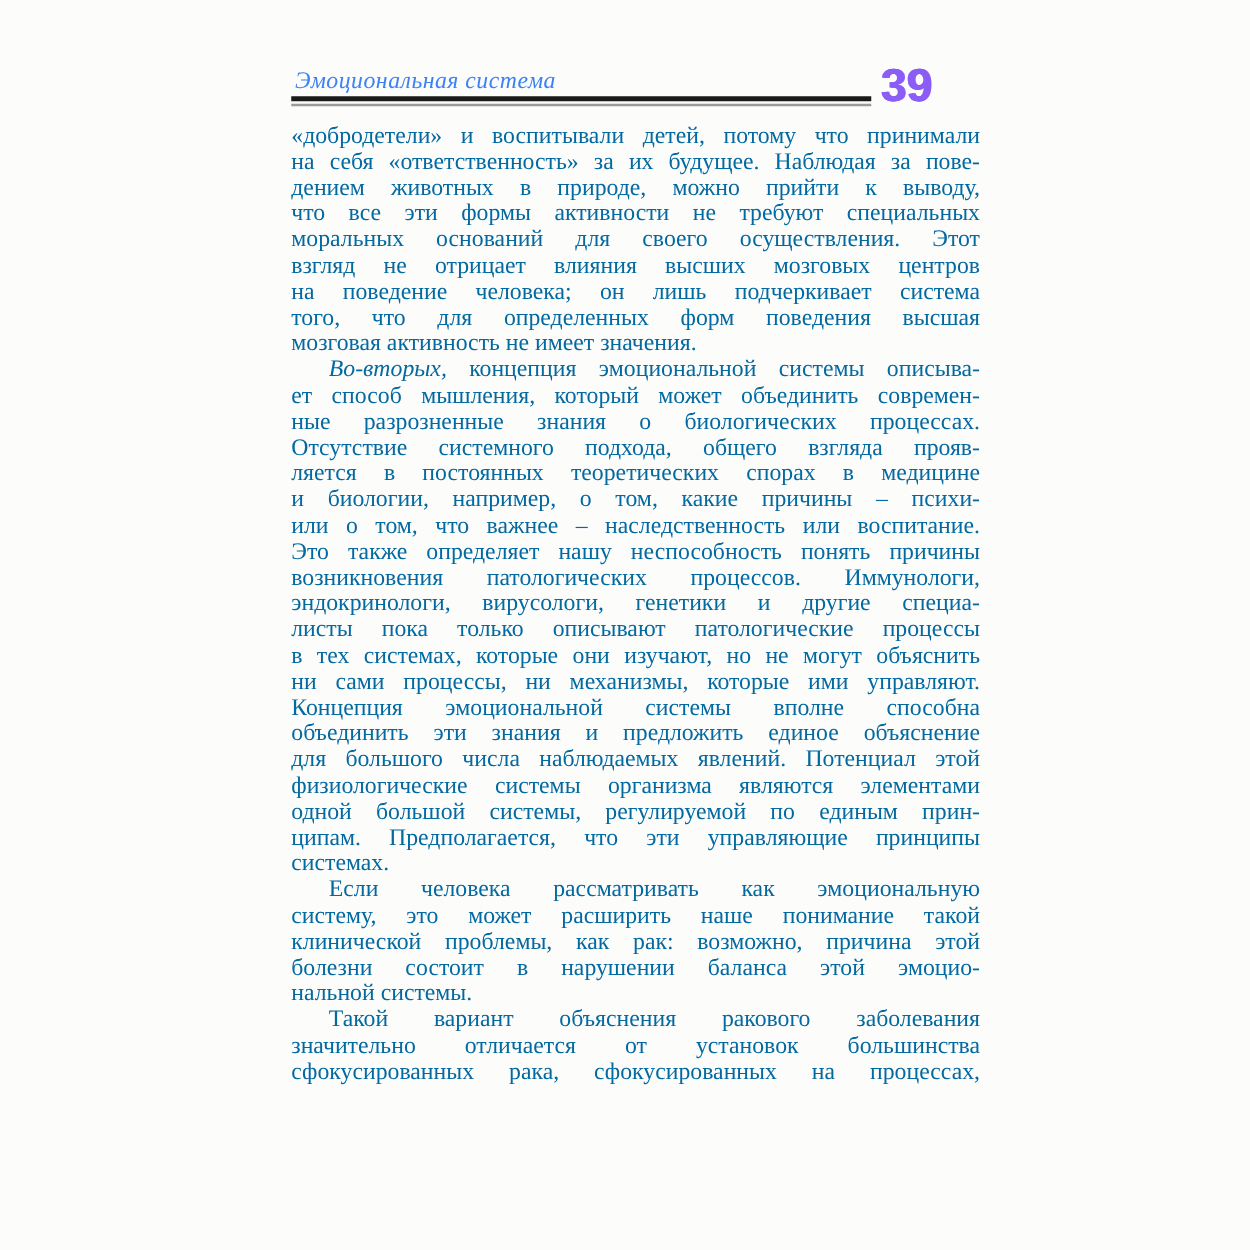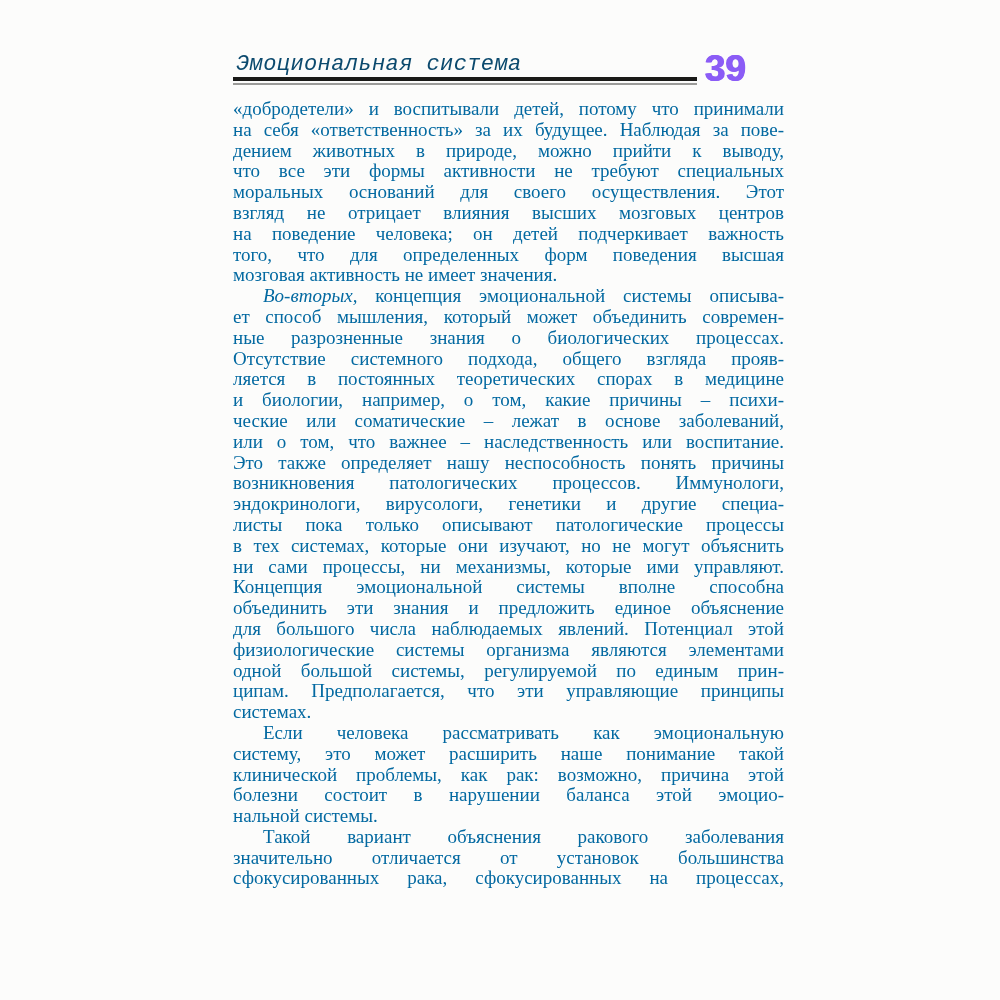--- a/index.html
+++ b/index.html
@@ -11,26 +11,26 @@
   }
   .page {
     position: relative;
     width: 1000px; height: 1000px;
     background: #fcfcfb;
   }
   
   .running-title {
     position: absolute;
     left: 236px; top: 55px;
-    font-family: Liberation Mono, monospace;
+    font-family: Liberation Serif, serif;
     font-style: italic;
-    font-size: 22px;
+    font-size: 19px;
     line-height: 20px;
     letter-spacing: 0.4px;
-    color: #0c4a6e;
+    color: #3b82f6;
     white-space: nowrap;
   }
   .header-rule {
     position: absolute;
     left: 233px; top: 77px;
     width: 464px;
   }
   .header-rule .rule-top {
     height: 4px;
     background: #1a1a18;
@@ -88,30 +88,29 @@
     <span class="page-number">39</span>
   </div>
 
   <div class="body-text">
       <div class="line justified">«добродетели» и воспитывали детей, потому что принимали</div>
       <div class="line justified">на себя «ответственность» за их будущее. Наблюдая за пове-</div>
       <div class="line justified">дением животных в природе, можно прийти к выводу,</div>
       <div class="line justified">что все эти формы активности не требуют специальных</div>
       <div class="line justified">моральных оснований для своего осуществления. Этот</div>
       <div class="line justified">взгляд не отрицает влияния высших мозговых центров</div>
-      <div class="line justified">на поведение человека; он детей подчеркивает важность</div>
+      <div class="line justified">на поведение человека; он лишь подчеркивает система</div>
       <div class="line justified">того, что для определенных форм поведения высшая</div>
       <div class="line justified last">мозговая активность не имеет значения.</div>
       <div class="line justified indent"><i>Во-вторых,</i> концепция эмоциональной системы описыва-</div>
       <div class="line justified">ет способ мышления, который может объединить современ-</div>
       <div class="line justified">ные разрозненные знания о биологических процессах.</div>
       <div class="line justified">Отсутствие системного подхода, общего взгляда прояв-</div>
       <div class="line justified">ляется в постоянных теоретических спорах в медицине</div>
       <div class="line justified">и биологии, например, о том, какие причины – психи-</div>
-      <div class="line justified">ческие или соматические – лежат в основе заболеваний,</div>
       <div class="line justified">или о том, что важнее – наследственность или воспитание.</div>
       <div class="line justified">Это также определяет нашу неспособность понять причины</div>
       <div class="line justified">возникновения патологических процессов. Иммунологи,</div>
       <div class="line justified">эндокринологи, вирусологи, генетики и другие специа-</div>
       <div class="line justified">листы пока только описывают патологические процессы</div>
       <div class="line justified">в тех системах, которые они изучают, но не могут объяснить</div>
       <div class="line justified">ни сами процессы, ни механизмы, которые ими управляют.</div>
       <div class="line justified">Концепция эмоциональной системы вполне способна</div>
       <div class="line justified">объединить эти знания и предложить единое объяснение</div>
       <div class="line justified">для большого числа наблюдаемых явлений. Потенциал этой</div>

